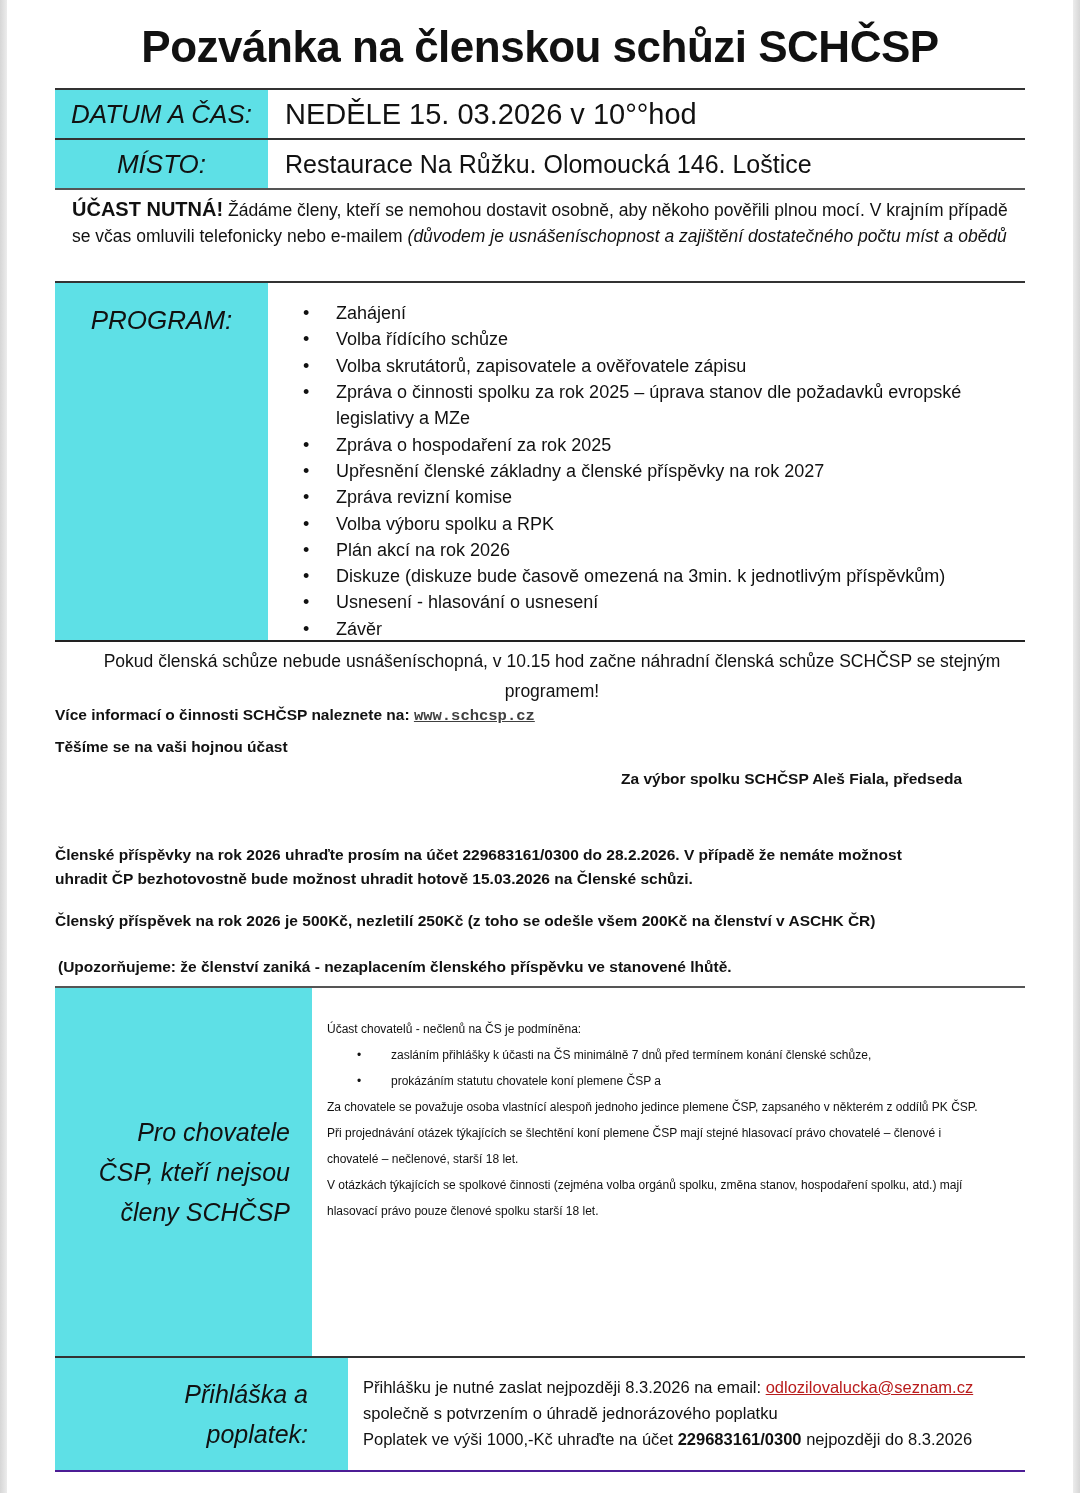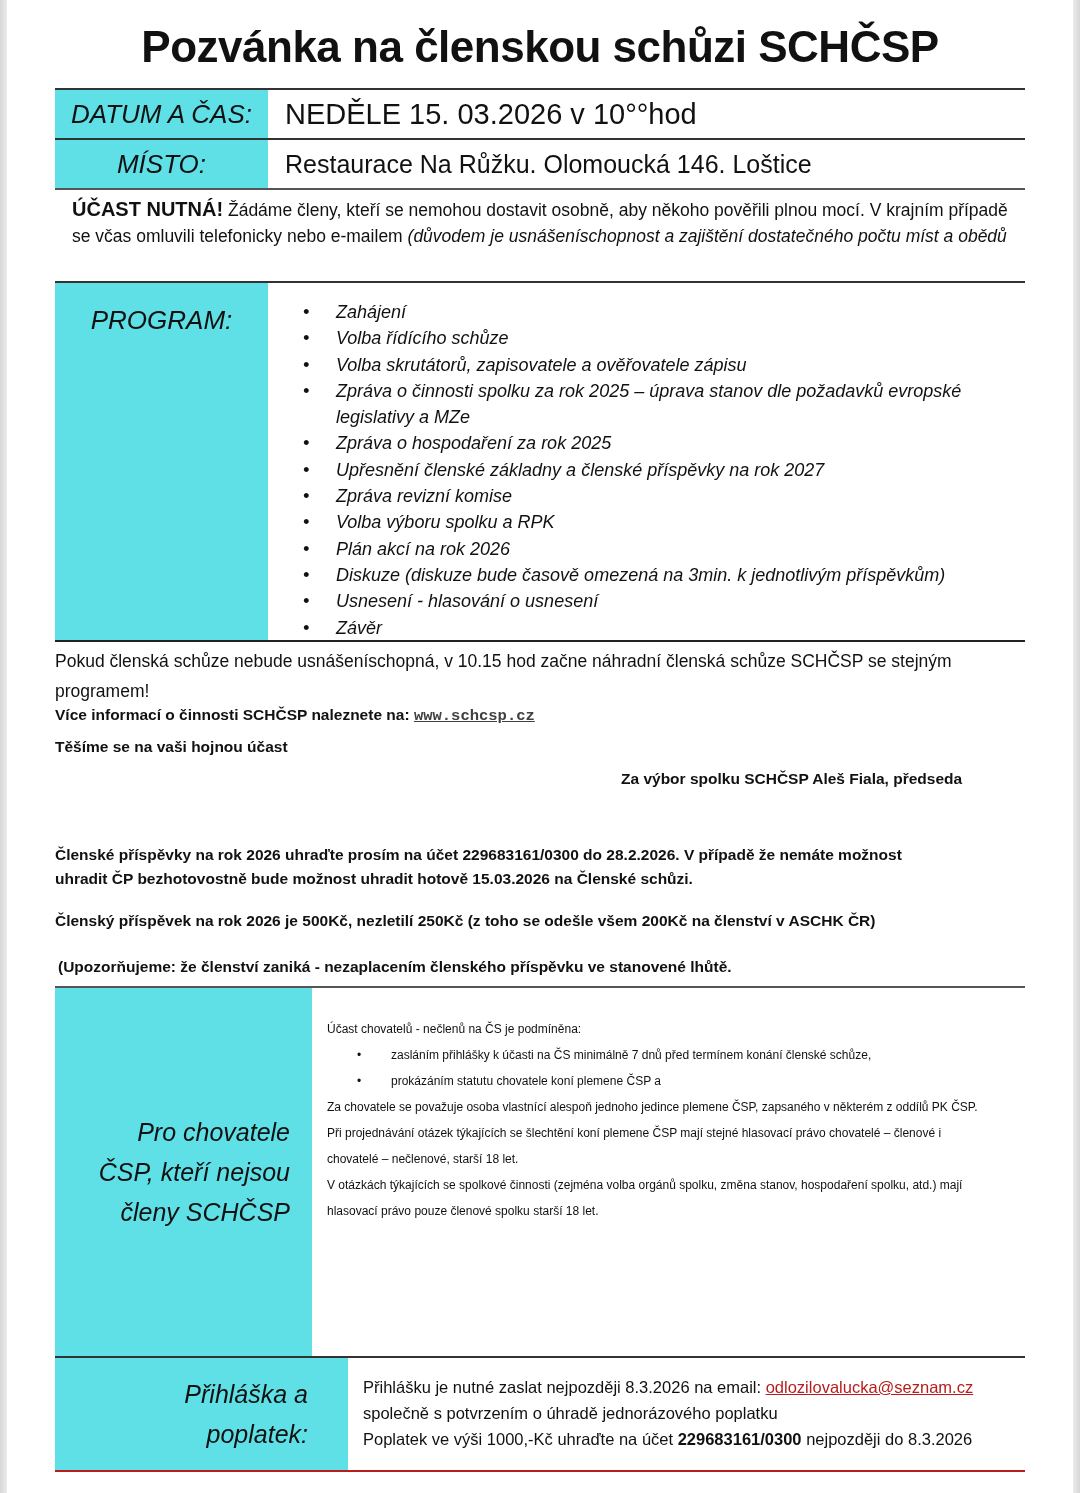--- a/index.html
+++ b/index.html
@@ -18,41 +18,41 @@
   .r-datum .label { font-size: 26px; }
   .r-datum .cell { font-size: 29px; }
   .r-misto { top: 138px; height: 48px; }
   .r-misto .label { font-size: 26px; }
   .r-misto .cell { font-size: 25px; }
   .attend { position: absolute; left: 0; top: 188px; width: 970px; border-top: 2px solid #555; padding: 6px 12px 0 17px; box-sizing: border-box; font-size: 17.5px; line-height: 26px; }
   .attend .strong { font-weight: bold; font-size: 20px; }
   .attend .it { font-style: italic; }
   .r-prog { top: 281px; height: 359px; }
   .r-prog .label { align-items: flex-start; padding-top: 22px; font-size: 26px; }
-  .r-prog .cell { align-items: flex-start; padding-left: 35px; font-style: italic; }
+  .r-prog .cell { align-items: flex-end; padding-left: 35px; }
   ul.prog { list-style: none; margin: 16px 0 0 0; padding: 0; font-size: 18px; line-height: 26.3px; }
   ul.prog li { position: relative; padding-left: 33px; }
   ul.prog li::before { content: "\2022"; position: absolute; left: 0; top: 0; }
   .r-prog-bottom { position: absolute; left: 0; top: 640px; width: 970px; border-top: 2px solid #222; }
-  .fallback { position: absolute; left: 0; top: 646px; width: 970px; text-align: left; font-size: 17.5px; line-height: 30px; }
+  .fallback { position: absolute; left: 12px; top: 646px; width: 970px; text-align: center; font-size: 17.5px; line-height: 30px; }
   .b-line { position: absolute; left: 0; font-weight: bold; font-size: 15.5px; }
   .b-line a { color: #404040; text-decoration: underline; font-family: Liberation Mono, monospace; }
   .more { top: 706px; }
   .looking { top: 738px; }
   .sign { top: 770px; left: 566px; }
   .fees1 { top: 843px; line-height: 24px; }
   .fees2 { top: 912px; }
   .fees3 { top: 958px; left: 3px; }
   .r-pro { top: 986px; height: 368px; border-top-color: #555; }
   .r-pro .label { font-size: 25px; line-height: 40px; }
   .r-pro .cell { align-items: flex-start; padding-top: 28px; font-size: 12px; line-height: 26px; display: block; padding-left: 15px; }
   ul.cond { list-style: none; margin: 0; padding: 0; }
   ul.cond li { position: relative; padding-left: 64px; padding-right: 20px; }
   ul.cond li::before { content: "\2022"; position: absolute; left: 30px; top: 0; }
-  .r-app { top: 1356px; height: 112px; border-top-color: #333; border-bottom: 2px solid #b91c1c; }
+  .r-app { top: 1356px; height: 112px; border-top-color: #333; border-bottom: 2px solid #4c1d95; }
   .r-app .label { font-size: 25px; line-height: 40px; }
   .r-app .cell { display: block; padding-top: 16px; font-size: 16.5px; line-height: 26px; padding-left: 15px; }
   .r-app a { color: #b91c1c; text-decoration: underline; }
   .bold { font-weight: bold; }
 </style>
 </head>
 <body>
 
 <div class="edge-left"></div>
 <div class="edge-right"></div>

